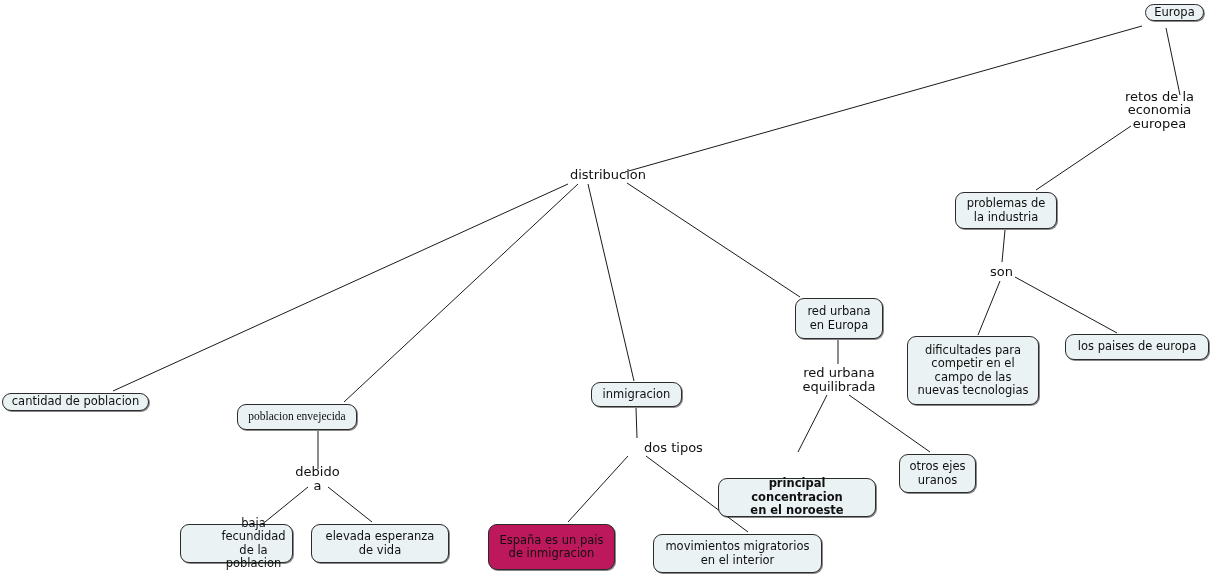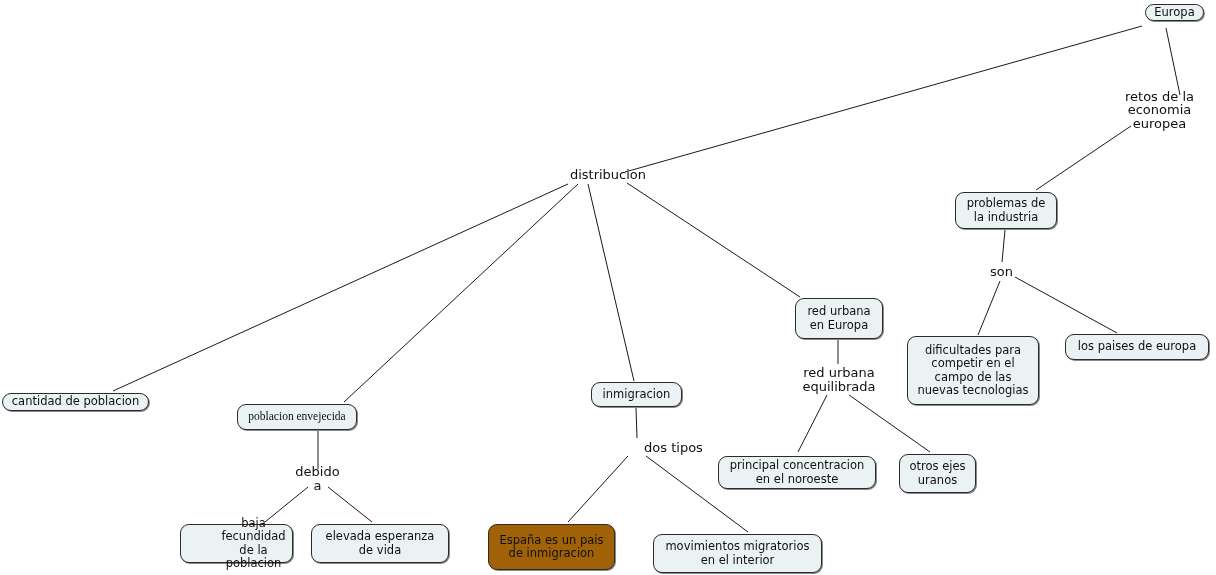--- a/index.html
+++ b/index.html
@@ -94,27 +94,27 @@
       <div class="link-label" style="left: 988px; top: 263px; width: 27px; height: 17px; color: rgb(16, 16, 16);">son</div>
       <div class="node" style="left: 907px; top: 336px; width: 132px; height: 69px; background: rgb(234, 242, 244); border-color: rgb(43, 43, 43); color: rgb(16, 16, 16);">dificultades para
 competir en el
 campo de las
 nuevas tecnologias</div>
       <div class="node" style="left: 1065px; top: 334px; width: 144px; height: 26px; background: rgb(234, 242, 244); border-color: rgb(43, 43, 43); color: rgb(16, 16, 16);">los paises de europa</div>
       <div class="node" style="left: 795px; top: 298px; width: 88px; height: 41px; background: rgb(234, 242, 244); border-color: rgb(43, 43, 43); color: rgb(16, 16, 16);">red urbana
 en Europa</div>
       <div class="link-label" style="left: 799px; top: 365px; width: 80px; height: 29px; color: rgb(16, 16, 16);">red urbana
 equilibrada</div>
-      <div class="node" style="left: 718px; top: 456px; width: 158px; height: 33px; background: rgb(234, 242, 244); border-color: rgb(43, 43, 43); color: rgb(16, 16, 16);">principal concentracion
+      <div class="node" style="left: 718px; top: 478px; width: 158px; height: 39px; background: rgb(234, 242, 244); border-color: rgb(43, 43, 43); color: rgb(16, 16, 16); font-weight: bold;">principal concentracion
 en el noroeste</div>
       <div class="node" style="left: 899px; top: 454px; width: 77px; height: 39px; background: rgb(234, 242, 244); border-color: rgb(43, 43, 43); color: rgb(16, 16, 16);">otros ejes
 uranos</div>
       <div class="node" style="left: 591px; top: 382px; width: 91px; height: 25px; background: rgb(234, 242, 244); border-color: rgb(43, 43, 43); color: rgb(16, 16, 16);">inmigracion</div>
       <div class="link-label" style="left: 608px; top: 439px; width: 59px; height: 17px; color: rgb(16, 16, 16); margin-left: 36px;">dos tipos</div>
-      <div class="node" style="left: 488px; top: 524px; width: 127px; height: 46px; background: #a16207; border-color: rgb(43, 43, 43); color: rgb(16, 16, 16);">España es un pais
+      <div class="node" style="left: 488px; top: 524px; width: 127px; height: 46px; background: #be185d; border-color: rgb(43, 43, 43); color: rgb(16, 16, 16);">España es un pais
 de inmigracion</div>
       <div class="node" style="left: 653px; top: 534px; width: 169px; height: 39px; background: rgb(234, 242, 244); border-color: rgb(43, 43, 43); color: rgb(16, 16, 16);">movimientos migratorios
 en el interior</div>
       <div class="node" style="left: 2px; top: 393px; width: 147px; height: 18px; background: rgb(234, 242, 244); border-color: rgb(43, 43, 43); color: rgb(16, 16, 16);">cantidad de poblacion</div>
       <div class="node" style="left: 237px; top: 404px; width: 120px; height: 26px; background: rgb(234, 242, 244); border-color: rgb(43, 43, 43); color: rgb(16, 16, 16); font-family: Liberation Serif, serif;">poblacion envejecida</div>
       <div class="link-label" style="left: 290px; top: 470px; width: 55px; height: 17px; color: rgb(16, 16, 16);">debido a</div>
       <div class="node" style="left: 180px; top: 524px; width: 113px; height: 39px; background: rgb(234, 242, 244); border-color: rgb(43, 43, 43); color: rgb(16, 16, 16); padding-left: 41px;">baja fecundidad
 de la poblacion</div>
       <div class="node" style="left: 311px; top: 524px; width: 138px; height: 39px; background: rgb(234, 242, 244); border-color: rgb(43, 43, 43); color: rgb(16, 16, 16);">elevada esperanza
 de vida</div>

